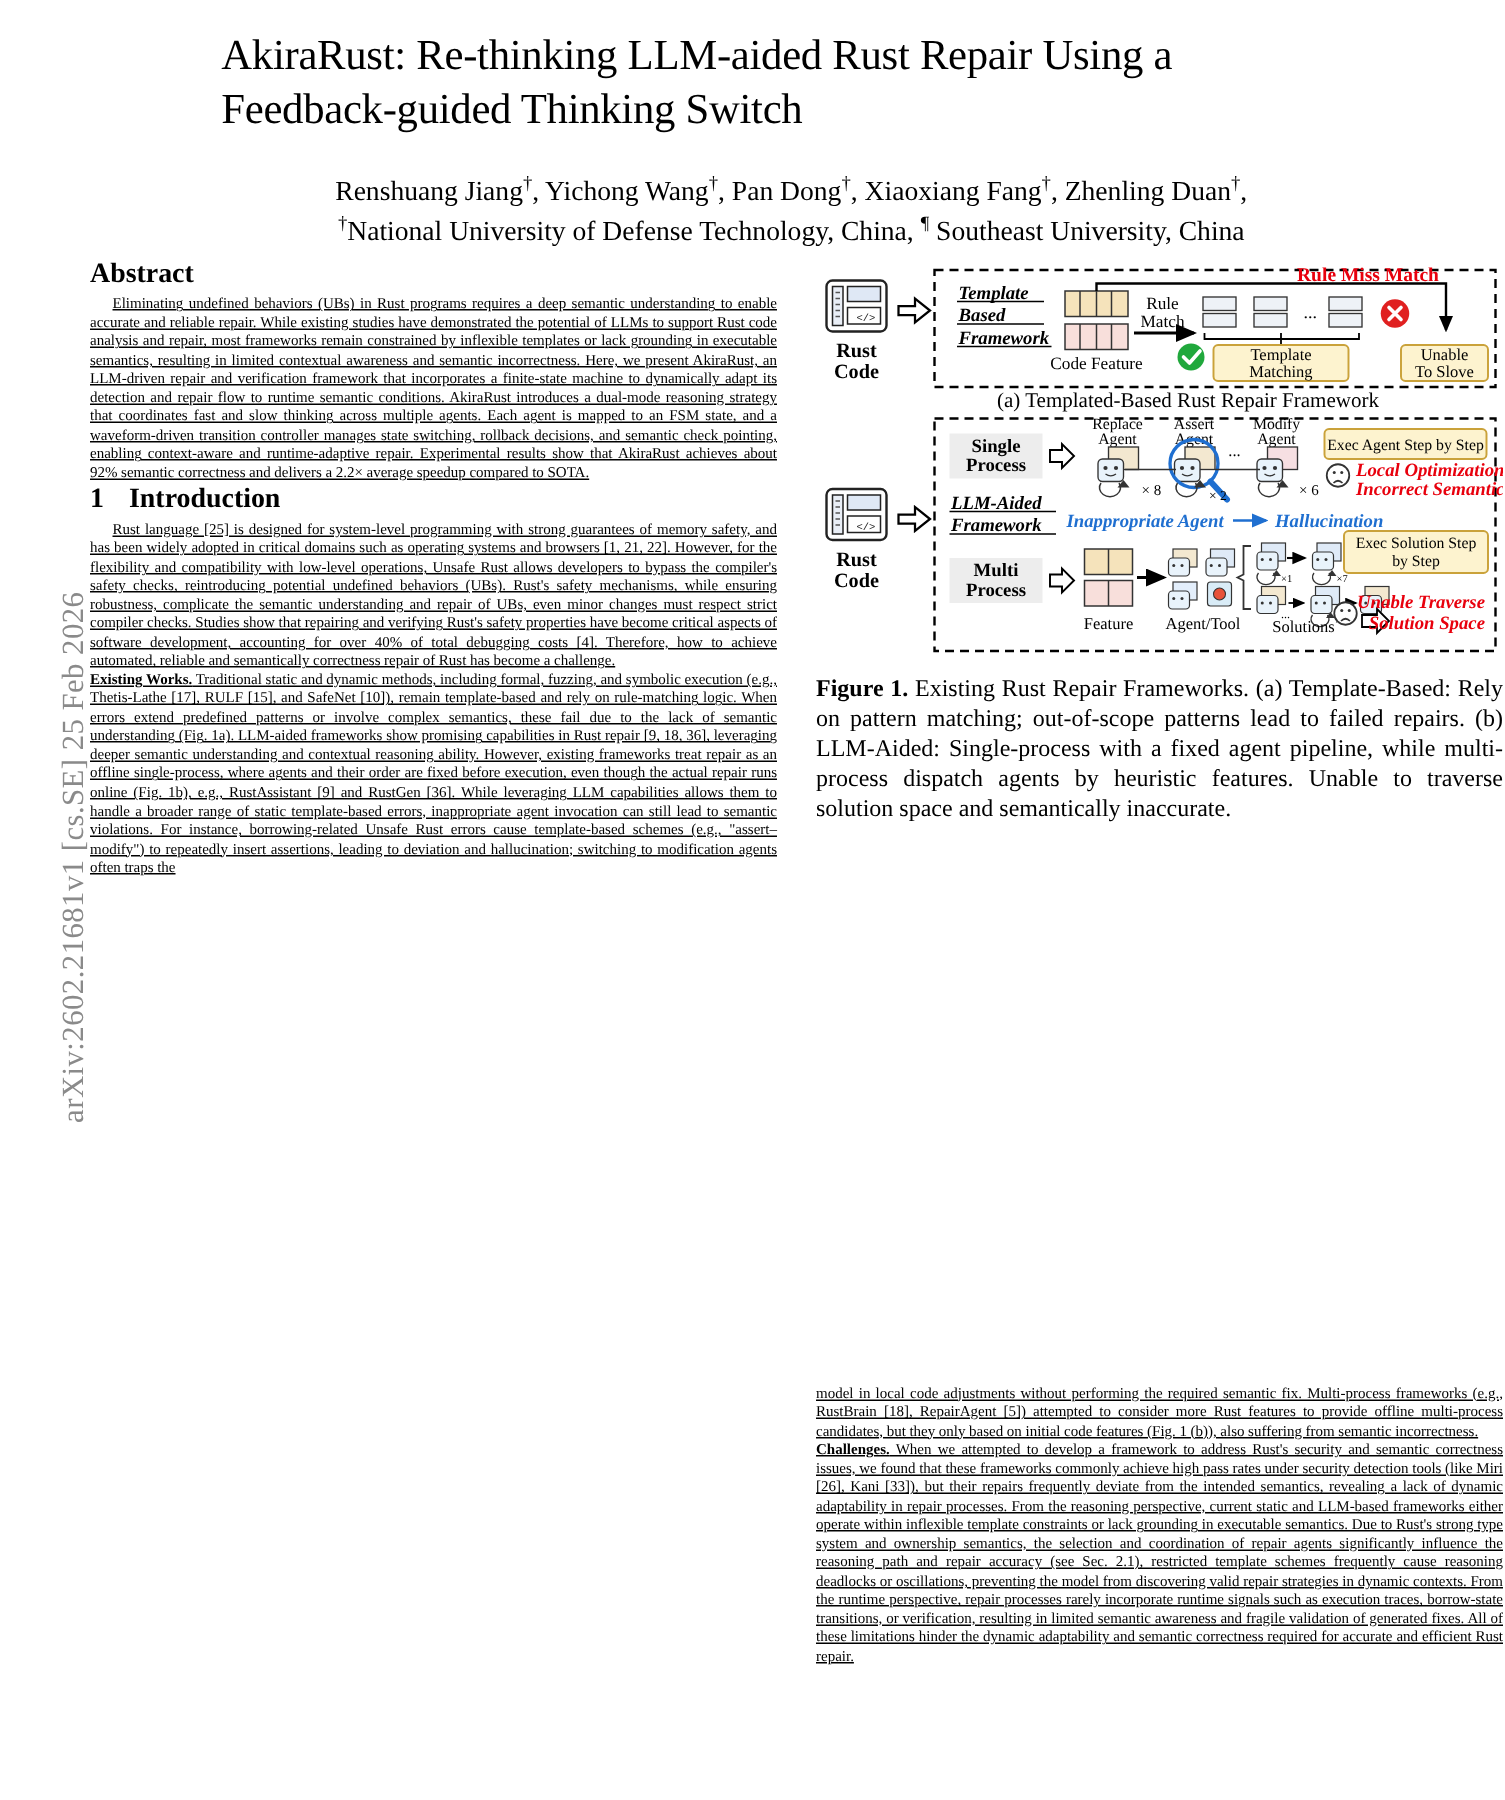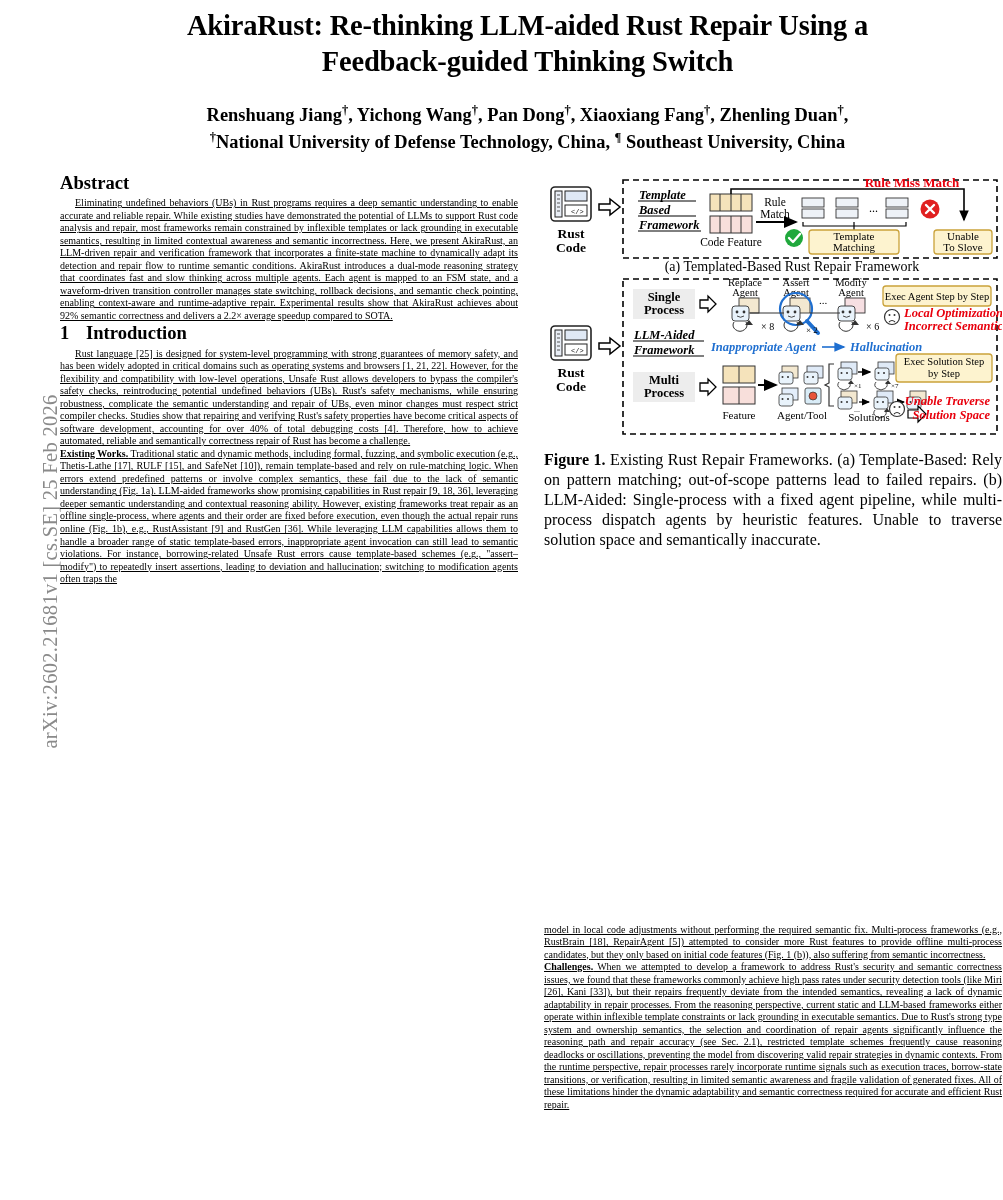--- a/index.html
+++ b/index.html
@@ -47,33 +47,32 @@
     width: 951px;
     height: 1200px;
   }
 
   
   #title-block {
     padding: 4px 8px 0 8px;
   }
   #paper-title {
     font-size: 28.5px;
-    font-weight: bold;
-    text-align: center;
+    font-weight: normal;
+    text-align: left;
     line-height: 1.28;
     letter-spacing: -0.2px;
-    margin: 4px auto;
+    margin: 16px auto;
     width: 760px;
   }
   #author-block {
     margin-top: 21px;
     text-align: center;
     font-size: 18.4px;
     line-height: 1.42;
-    font-weight: bold;
   }
   #author-block .aff-line {
     margin-top: 1px;
   }
   sup.mark {
     font-size: 0.68em;
     vertical-align: super;
     line-height: 0;
   }
 

